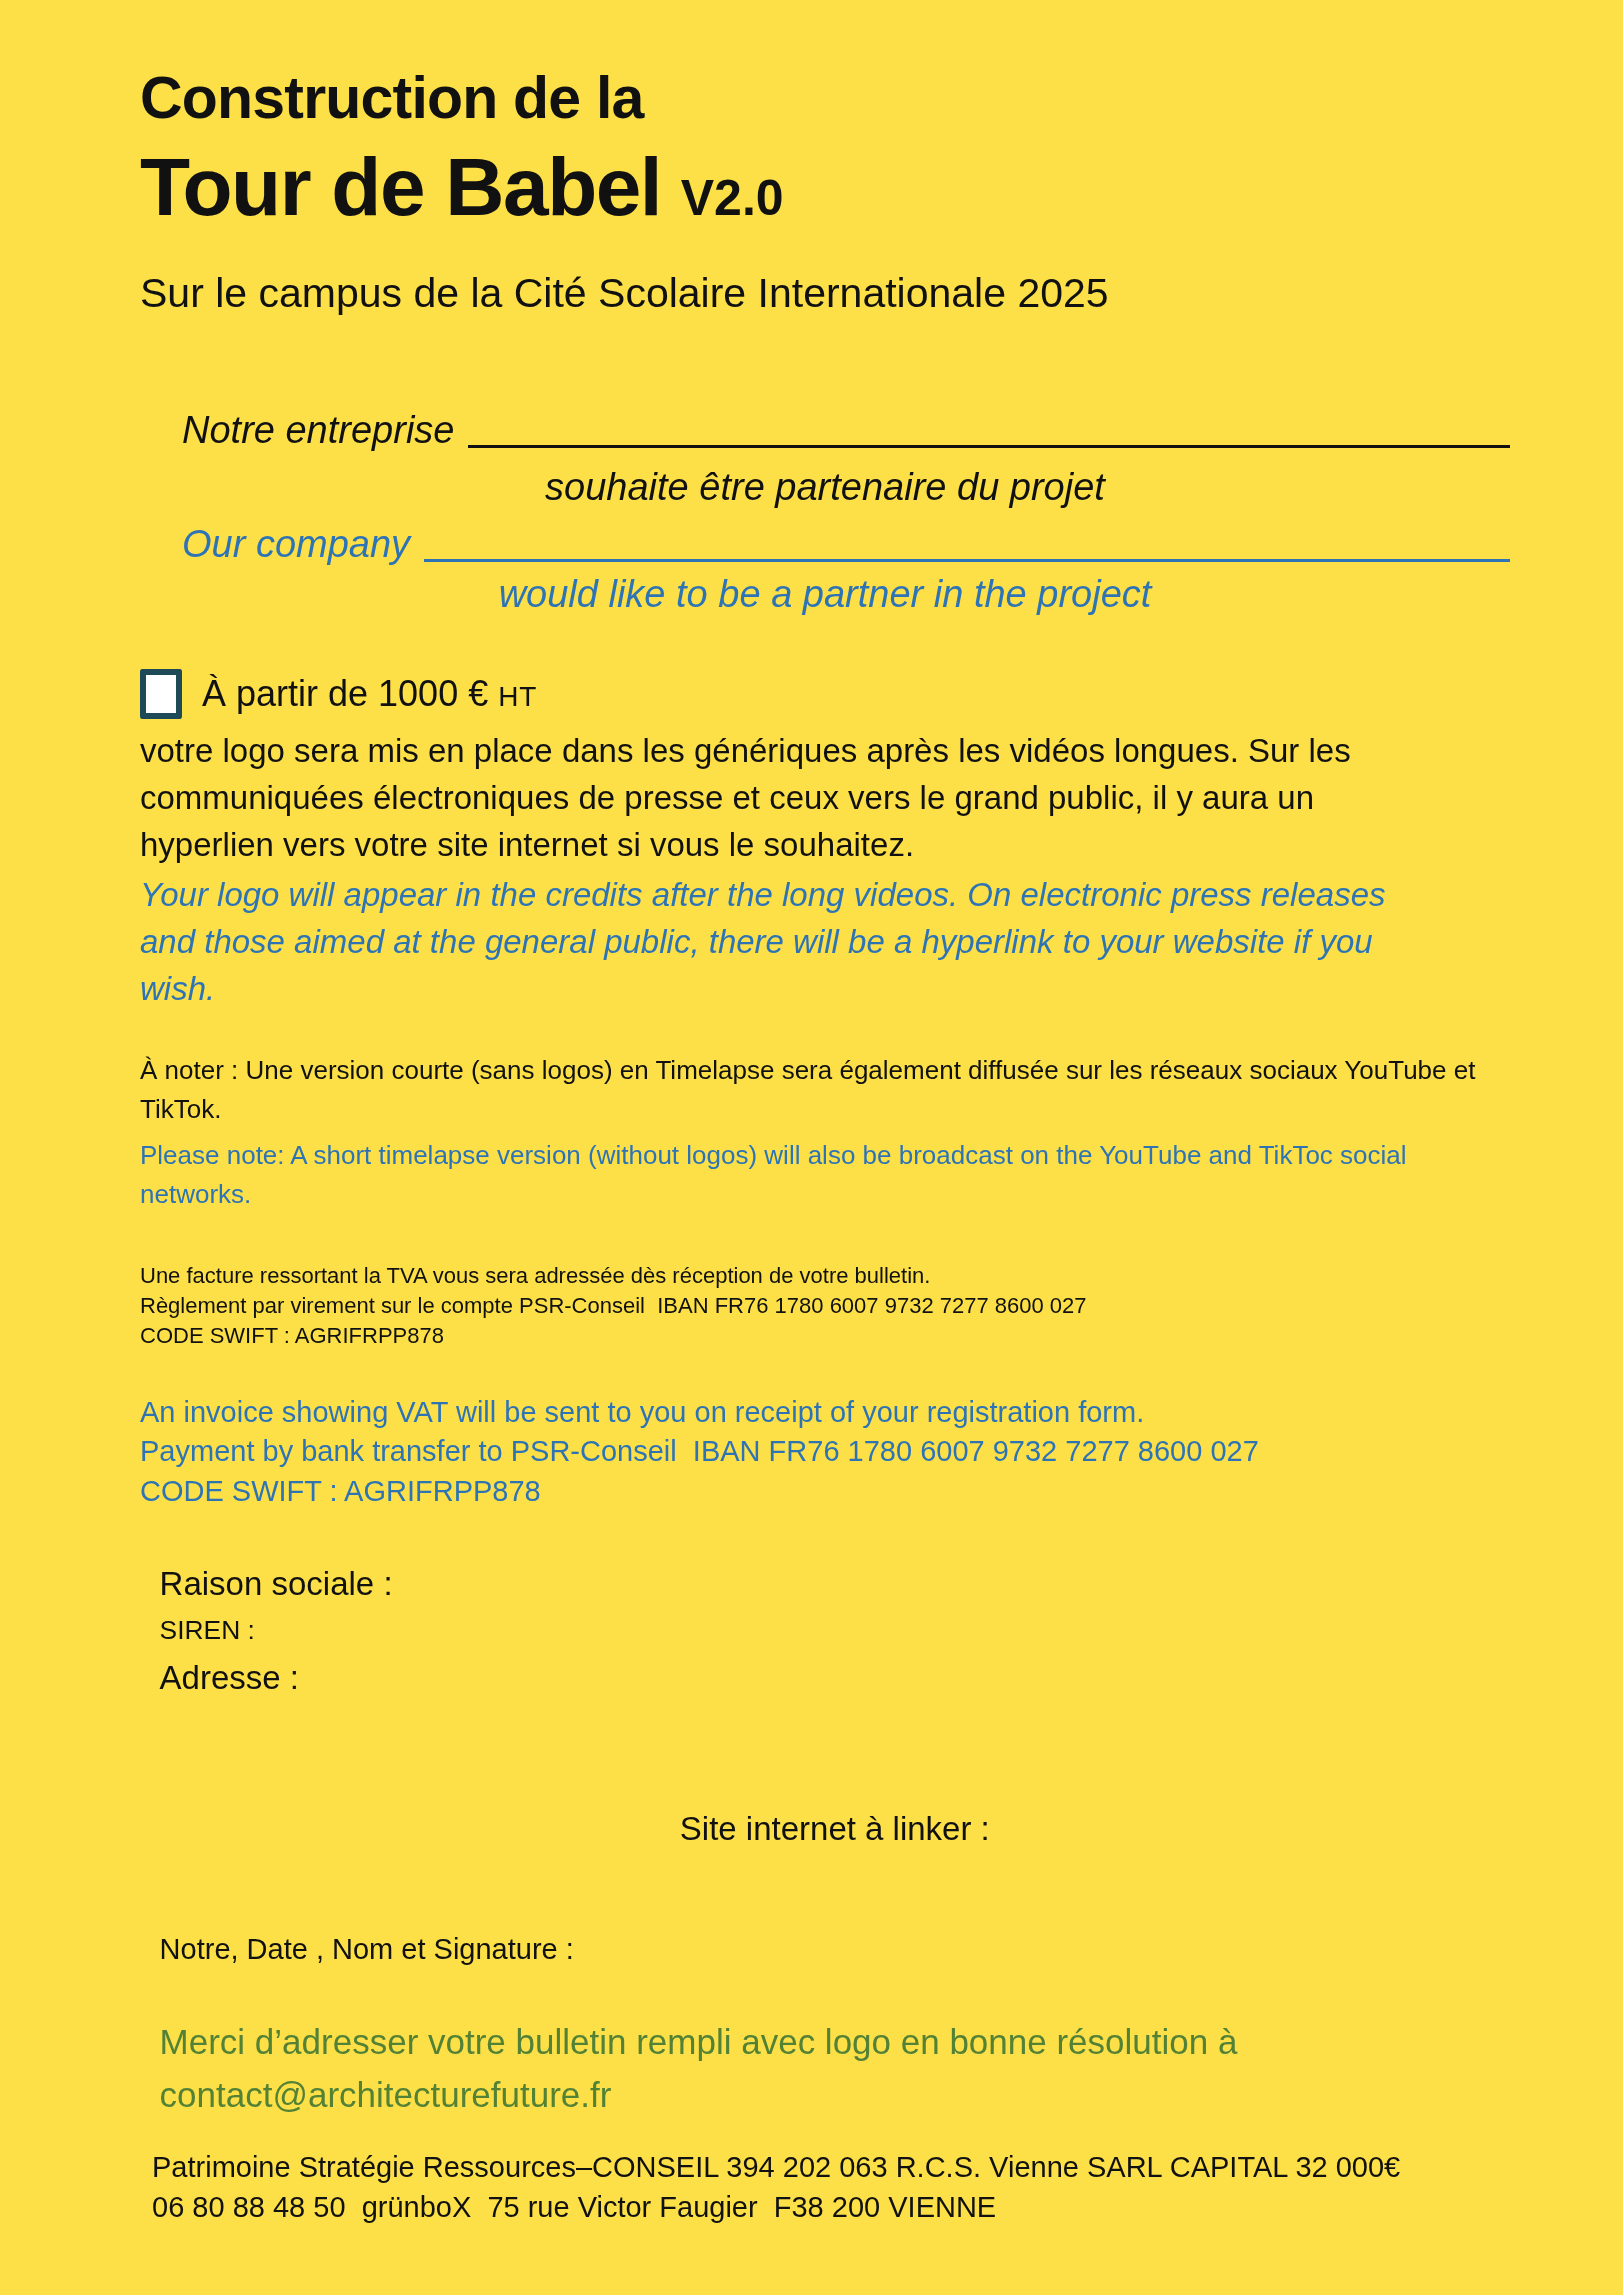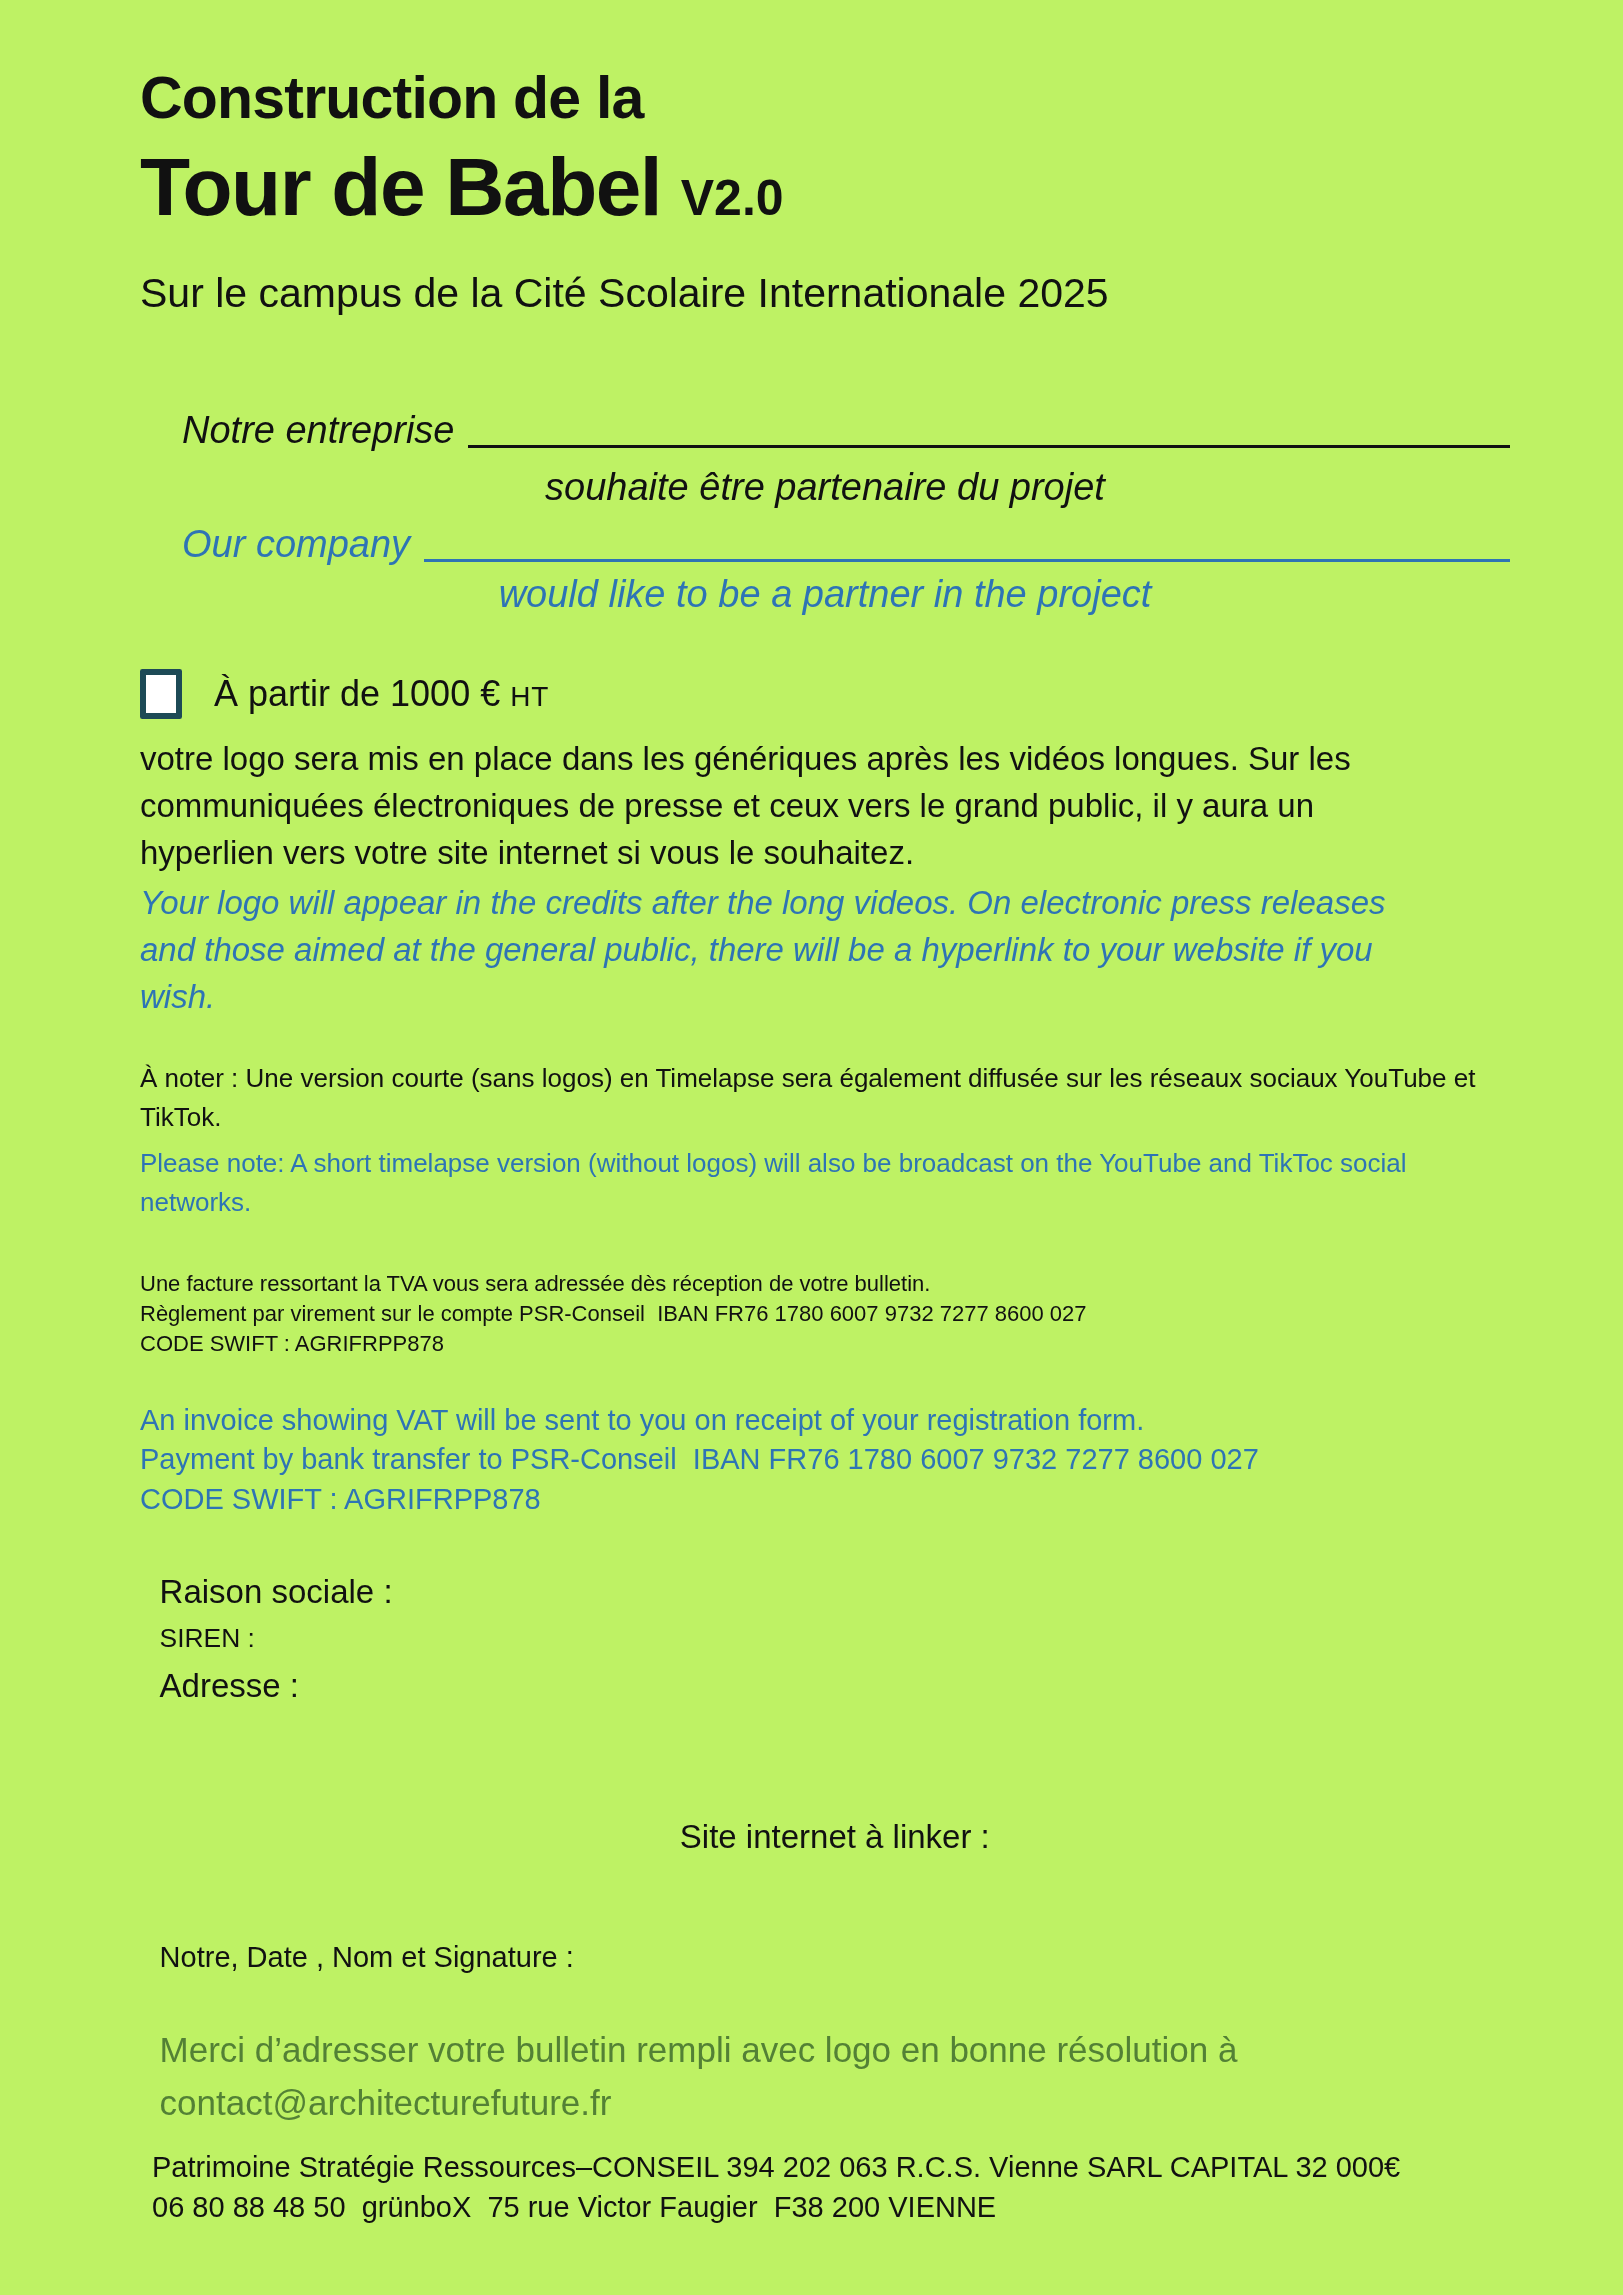--- a/index.html
+++ b/index.html
@@ -1,20 +1,20 @@
 <!DOCTYPE html>
 <html style="--accent-blue: #2E74B5; --accent-green: #538135; --checkbox-border: #1D4A56;font-size:12px"><head>
 <meta charset="utf-8">
 <style>
   html,body{margin:0;padding:0;background:#ffffff;}
   .page{
     position:relative;
     width:1623px;
     height:2295px;
-    background:#bef264;
+    background:#fde047;
     box-sizing:border-box;
     padding:66px 113px 0 140px;
     font-family:"Liberation Sans", sans-serif;
     color:#111111;
     overflow:hidden;
   }
   
   .title1{
     font-size:59px;
     font-weight:bold;
@@ -45,21 +45,21 @@
   
   .partner{margin-top:83px;font-size:38px;font-style:italic;text-align:center;}
   .partner-row{display:flex;align-items:flex-end;line-height:1.5;}
   .partner-label{white-space:nowrap;padding-left:42px;}
   .blank-line{flex:1 1 auto;margin:0 0 10.6px 13.6px;border-bottom:3.8px solid #111111;}
   .blank-line.blue{border-bottom-color:var(--accent-blue,#2E74B5);}
   .partner .fr2{line-height:1.5;}
   .partner .en{color:var(--accent-blue,#2E74B5);}
   
   .offer{margin-top:53px;}
-  .checkbox-row{display:flex;align-items:center;gap:32px;margin-bottom:16px;}
+  .checkbox-row{display:flex;align-items:center;gap:20px;margin-bottom:8px;}
   .checkbox{
     width:30px;height:38px;
     border:6px solid var(--checkbox-border,#1D4A56);
     border-radius:2.3px;
     background:#ffffff;
   }
   .checkbox-label{font-size:36px;}
   .checkbox-label .suffix{font-size:28px;letter-spacing:0.8px;}
   .para{font-size:33px;line-height:1.43;white-space:pre-wrap;}
   .para.en{color:var(--accent-blue,#2E74B5);font-style:italic;margin-top:3px;}

